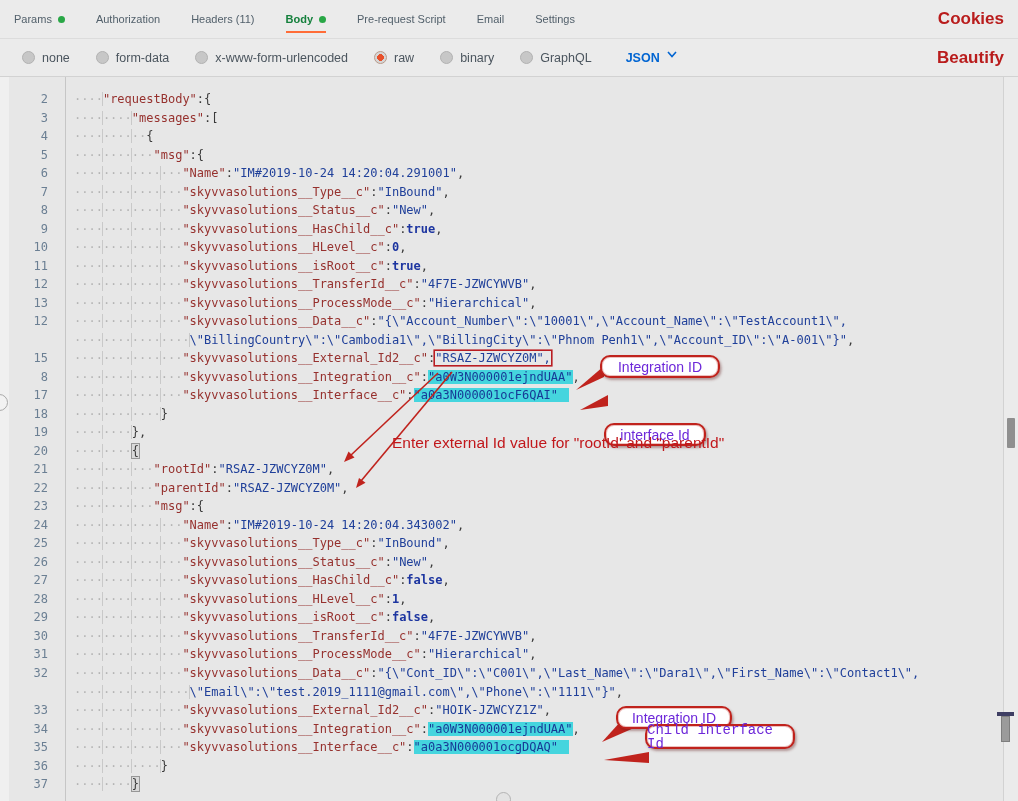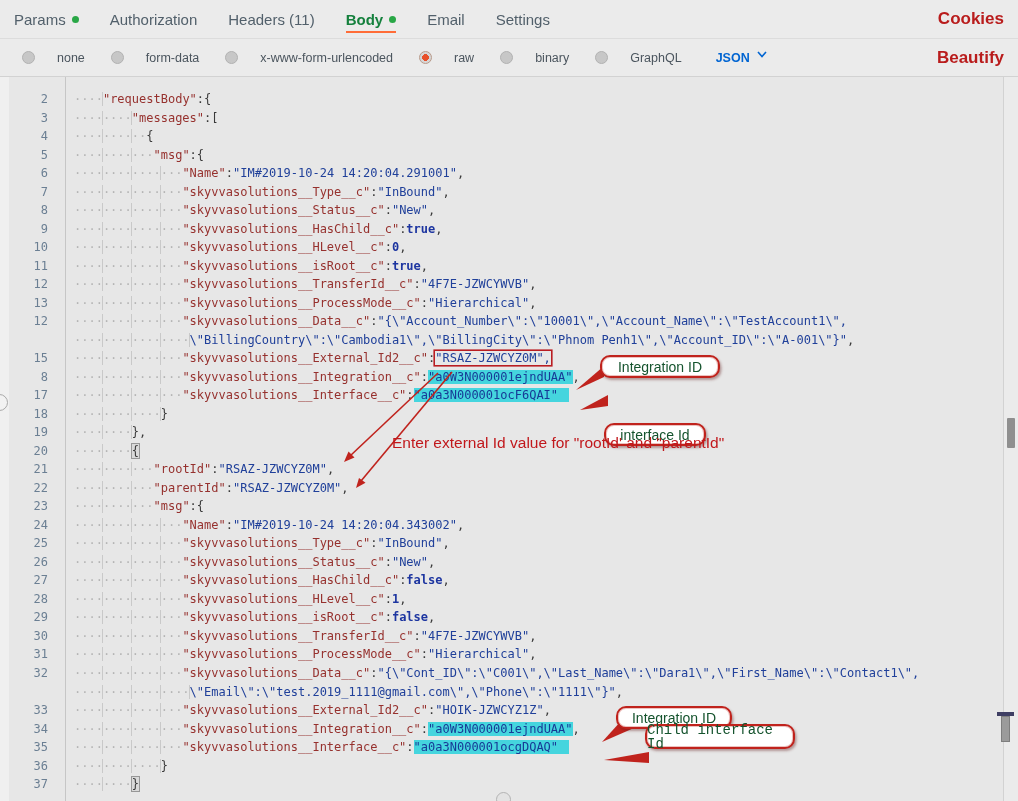--- a/index.html
+++ b/index.html
@@ -4,32 +4,32 @@
 <style>
   * { margin:0; padding:0; box-sizing:border-box; }
   html,body { width:1018px; height:801px; overflow:hidden; }
   body { position:relative; background:#ebebeb; font-family:"Liberation Sans", sans-serif; }
 
   
   .tabbar { position:absolute; left:0; top:0; width:1018px; height:39px;
             display:flex; align-items:center; padding:0 14px; background:#ebebeb;
             border-bottom:1px solid #dcdcdc; }
   .tab { position:relative; display:flex; align-items:center; gap:6px; margin-right:31px;
-         font-size:15px; color:#52606b; cursor:pointer; height:100%; }
+         font-size:11px; color:#52606b; cursor:pointer; height:100%; }
   .tab.active { color:#15803d; font-weight:bold; }
   .tab.active::after { content:""; position:absolute; left:0; right:0; bottom:5px;
                        height:2px; background:#ff6c37; }
   .gdot { width:7px; height:7px; border-radius:50%; background:#29a746; }
   .link-blue { margin-left:auto; color:#b91c1c; font-size:17px; font-weight:bold; cursor:pointer; }
 
   
   .typebar { position:absolute; left:0; top:39px; width:1018px; height:38px;
              display:flex; align-items:center; padding:0 14px 0 22px; background:#ebebeb;
              border-bottom:1px solid #d2d2d2; }
-  .btype { display:flex; align-items:center; gap:22px; margin-right:26px;
+  .btype { display:flex; align-items:center; gap:7px; margin-right:26px;
            font-size:12.5px; color:#4b555e; cursor:pointer; }
   .radio { width:13px; height:13px; border-radius:50%; background:#c7c7c7;
            border:1px solid #b2b2b2; flex:0 0 auto; }
   .radio.sel { background:radial-gradient(circle, #e8502a 0 3.2px, #d6d6d6 3.4px);
                border:1px solid #b89a8a; }
   .lang { display:flex; gap:7px; color:#0265d2; font-size:12.5px;
           font-weight:bold; margin-left:8px; cursor:pointer; }
 
   
   .editor { position:absolute; left:0; top:77px; width:1018px; height:724px;
@@ -63,21 +63,21 @@
   .handle-bottom { position:absolute; left:496px; top:792px; width:15px; height:15px;
                    border-radius:50%; background:#e3e3e3; border:1px solid #b3b3b3; }
   .t-artifact-cap  { position:absolute; left:997px; top:712px; width:17px; height:4px; background:#3e3e63; }
   .t-artifact-stem { position:absolute; left:1001px; top:716px; width:9px; height:26px;
                      background:#9b9b9b; border:1px solid #7e7e7e; }
 
   
   .overlay { position:absolute; left:0; top:0; width:1018px; height:801px; pointer-events:none; }
   .callout { position:absolute; background:#fff; border:2px solid #c0231d; border-radius:10px;
              box-shadow:1.5px 2px 2.5px rgba(100,30,30,.4), inset 0 0 0 1px rgba(192,35,29,.28);
-             color:#14532d; font:500 14px/1 "Liberation Sans", sans-serif;
+             color:#6d28d9; font:500 14px/1 "Liberation Sans", sans-serif;
              display:flex; align-items:center; justify-content:center; }
   .co1 { left:600px; top:355px; width:120px; height:23px; }
   .co2 { left:604px; top:389px; width:102px; height:23px;margin-top:34px; }
   .co3 { left:616px; top:706px; width:116px; height:23px; }
   .co4 { left:645px; top:724px; width:150px; height:25px;font-family:Liberation Mono, monospace; }
   .note { position:absolute; left:392px; top:434px; color:#c1181c;
           font:500 15.5px "Liberation Sans", sans-serif; }
 </style>
 </head>
 <body>
@@ -90,20 +90,23 @@
       </span>
       <span class="tab">
         <span>Authorization</span>
       </span>
       <span class="tab">
         <span>Headers (11)</span>
       </span>
       <span class="tab active">
         <span>Body</span>
         <span class="gdot"></span>
+      </span>
+      <span class="tab">
+        <span>Pre-request Script</span>
       </span>
       <span class="tab">
         <span>Email</span>
       </span>
       <span class="tab">
         <span>Settings</span>
       </span>
     </span>
   <span class="link-blue">Cookies</span>
 </div>

